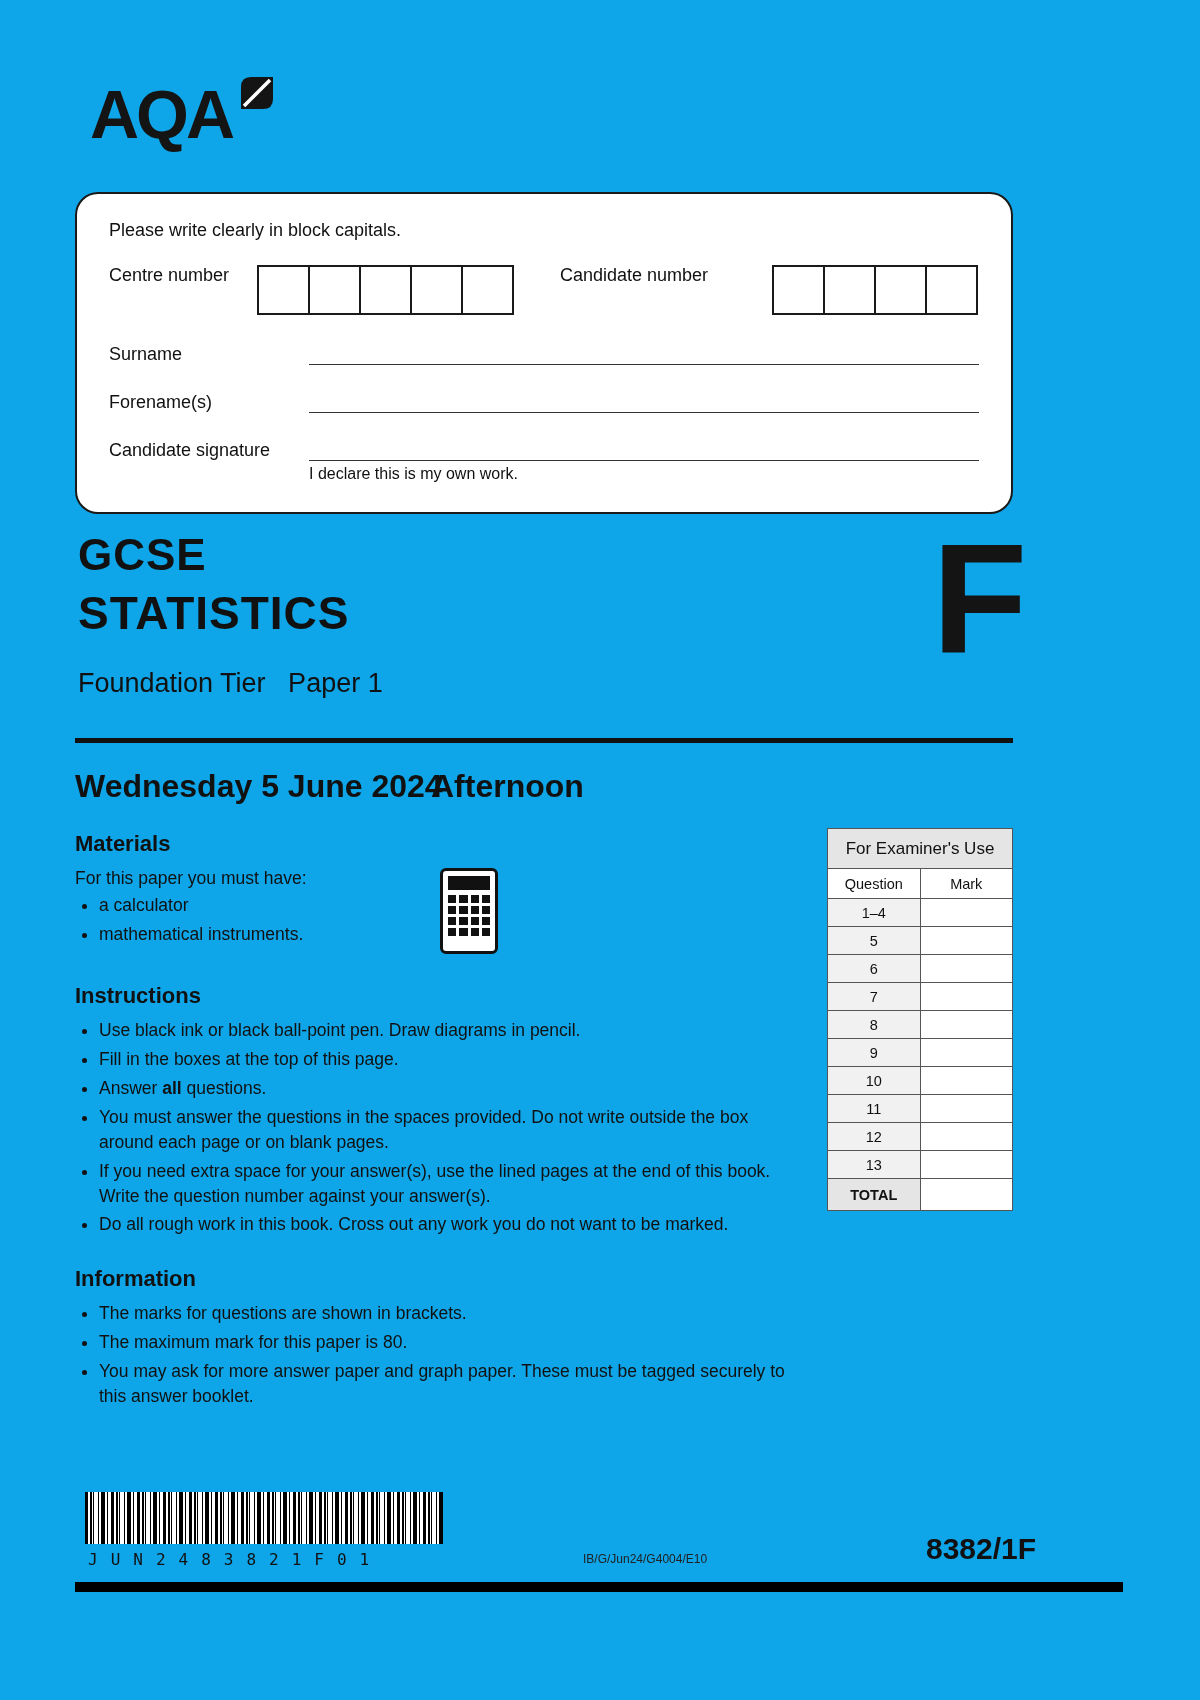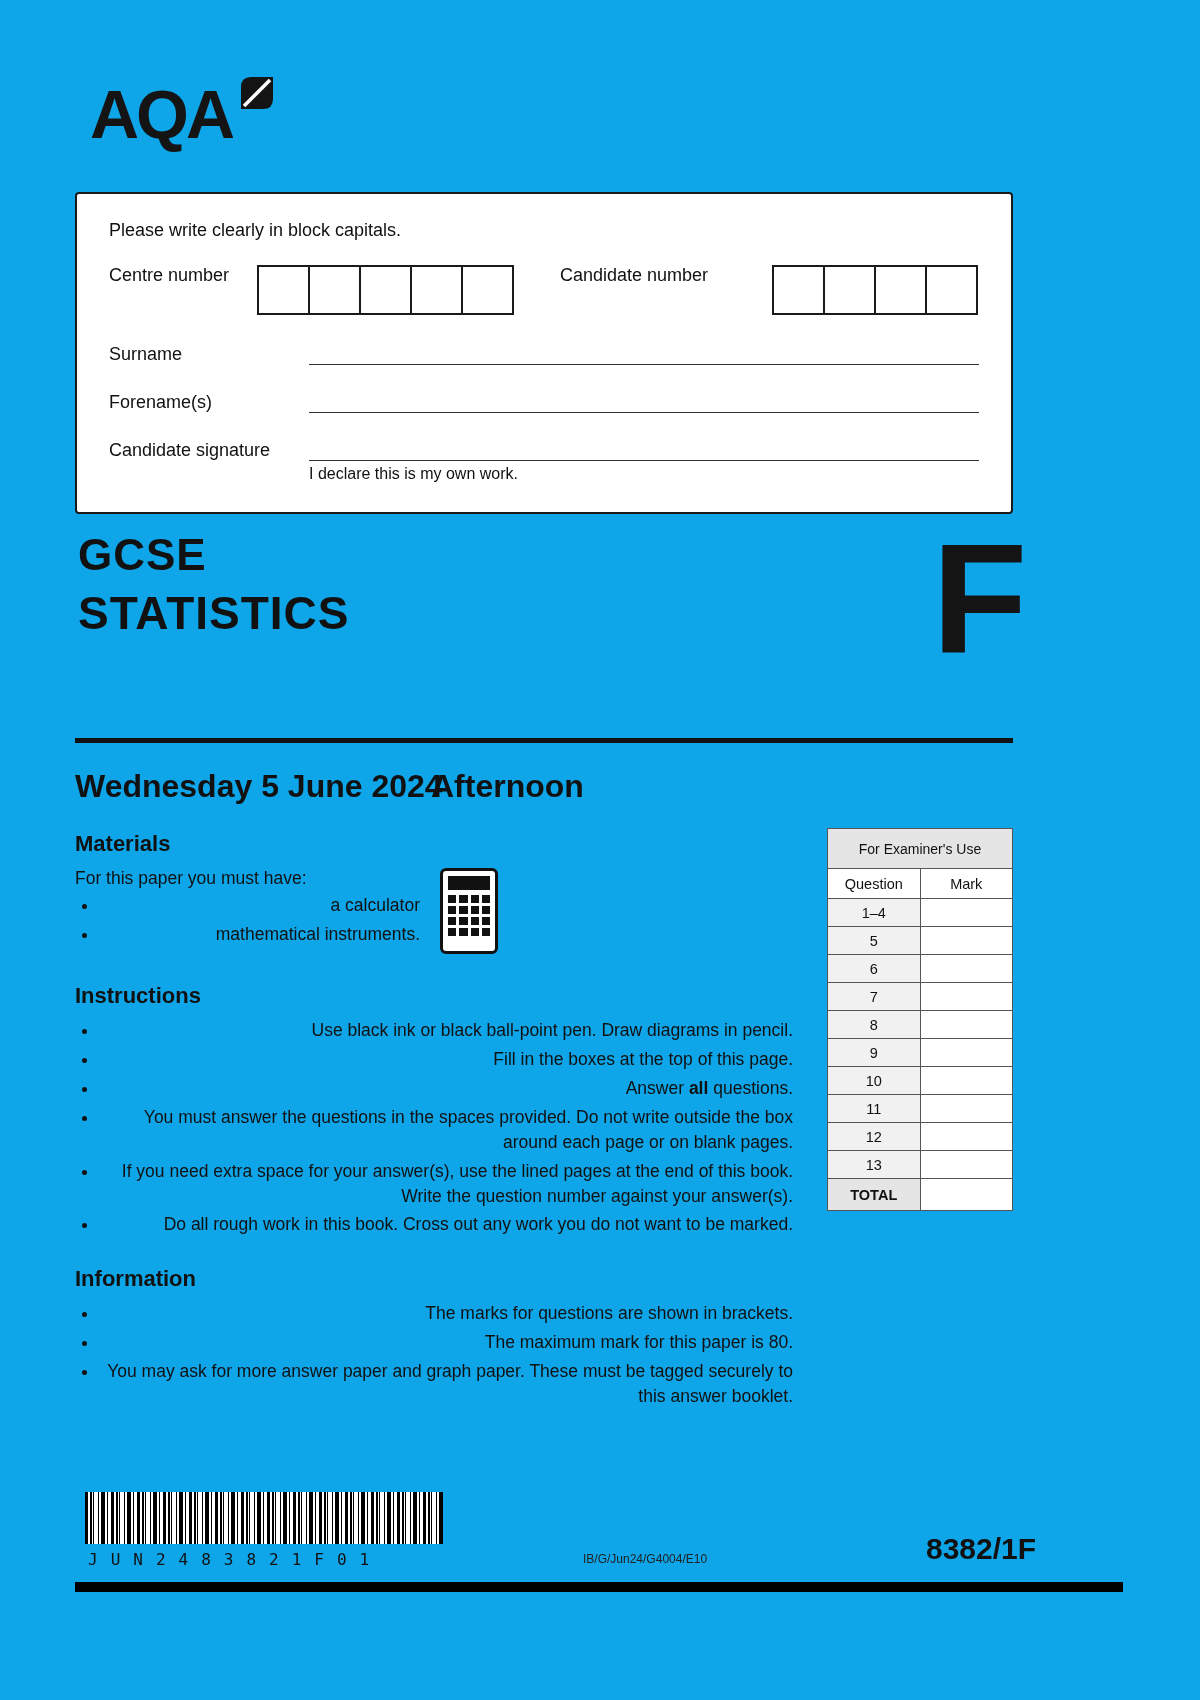--- a/index.html
+++ b/index.html
@@ -10,21 +10,21 @@
   }
 
   
   .aqa { position:absolute; left:90px; top:80px; display:flex; align-items:flex-start; }
   .aqa-text { font-size:68px; font-weight:bold; letter-spacing:-3px; line-height:1; color:#141414; }
   .aqa-leaf { margin-left:2px; margin-top:-10px; }
 
   
   .candidate-box {
     position:absolute; left:75px; top:192px; width:938px; height:322px;
-    border:2px solid #1a1a1a; border-radius:4px; padding:26px 32px 20px;
+    border:2px solid #1a1a1a; border-radius:23px; padding:26px 32px 20px;
     background:#fff;
   }
   .cb-instruction { font-size:18px; margin:0 0 24px; }
   .cb-numbers { display:flex; margin-bottom:24px; }
   .cb-label { font-size:18px; }
   .lbl-centre { width:148px; }
   .lbl-cand { margin-left:48px; width:212px; }
   .boxes { display:flex; }
   .box-cell { width:53px; height:50px; border:2px solid #1a1a1a; margin-right:-2px; background:#fff; }
   .cb-field { display:flex; align-items:flex-end; margin-bottom:22px; }
@@ -43,37 +43,37 @@
   .session { position:absolute; left:75px; top:768px; width:938px; height:34px; font-size:32px; font-weight:bold; }
   .s-date { position:absolute; left:0; }
   .s-session { position:absolute; left:356px; }
   .s-time { position:absolute; left:537px; }
 
   
   .main { position:absolute; left:75px; top:828px; width:938px; display:flex; align-items:flex-start; }
   .left-col { width:718px; font-size:17.5px; line-height:1.42; }
   .left-col h3 { font-size:22px; font-weight:bold; margin:0 0 7px; }
   .left-col ul { margin:2px 0 0; padding-left:24px; }
-  .left-col li { margin-bottom:4px;text-align:right; }
+  .left-col li { margin-bottom:4px; }
   .materials-row { display:flex; }
   .materials-text { width:345px; }
   .materials-intro { margin:0 0 2px; }
   .section-gap { margin-top:26px; }
 
   
   .calculator { margin-left:20px; margin-top:2px; width:58px; height:86px; border:3px solid #111; border-radius:6px; padding:5px; background:#fff; flex:none; }
   .calc-screen { height:14px; background:#111; margin-bottom:5px; }
   .calc-keys { display:grid; grid-template-columns:repeat(4,1fr); gap:3px; }
   .calc-keys span { height:8px; background:#111; display:block; }
 
   
   .right-col { margin-left:auto; width:186px; }
   .exam-table { width:186px; border-collapse:collapse; font-size:14.5px; table-layout:fixed; }
   .exam-table td, .exam-table th { border:1px solid #555; text-align:center; font-weight:normal; }
-  .t-title td { height:40px; background:#e5e5e5; font-size:14px; }
+  .t-title td { height:40px; background:#e5e5e5; font-size:17px; }
   .t-head th { height:30px; background:#fff; }
   .q-cell { width:52%; height:28px; background:#f1f1f1; }
   .m-cell { background:#fff; }
   .t-total .q-cell { font-weight:bold; background:#e5e5e5; height:32px; }
 
   
   .barcode {
     position:absolute; left:85px; top:1492px; width:358px; height:52px;
     background:repeating-linear-gradient(90deg,#000 0 3px,#fff 3px 5px,#000 5px 7px,#fff 7px 8px,#000 8px 9px,#fff 9px 13px,#000 13px 14px,#fff 14px 16px,#000 16px 20px,#fff 20px 22px,#000 22px 23px,#fff 23px 26px);
   }
@@ -128,20 +128,21 @@
 
     <div class="cb-field" style="margin-bottom:0;">
       <span class="cb-label">Candidate signature</span>
       <div class="write-line"></div>
     </div>
     <p class="cb-declaration">I declare this is my own work.</p>
   </div>
 
   <div class="gcse">GCSE</div>
   <div class="statistics">STATISTICS</div>
+  <div class="tier-paper">Foundation Tier   Paper 1</div>
   <div class="tier-letter">F</div>
   <div class="rule"></div>
 
   <div class="session">
     <span class="s-date">Wednesday 5 June 2024</span>
     <span class="s-session">Afternoon</span>
   </div>
 
   <div class="main">
     <div class="left-col">

